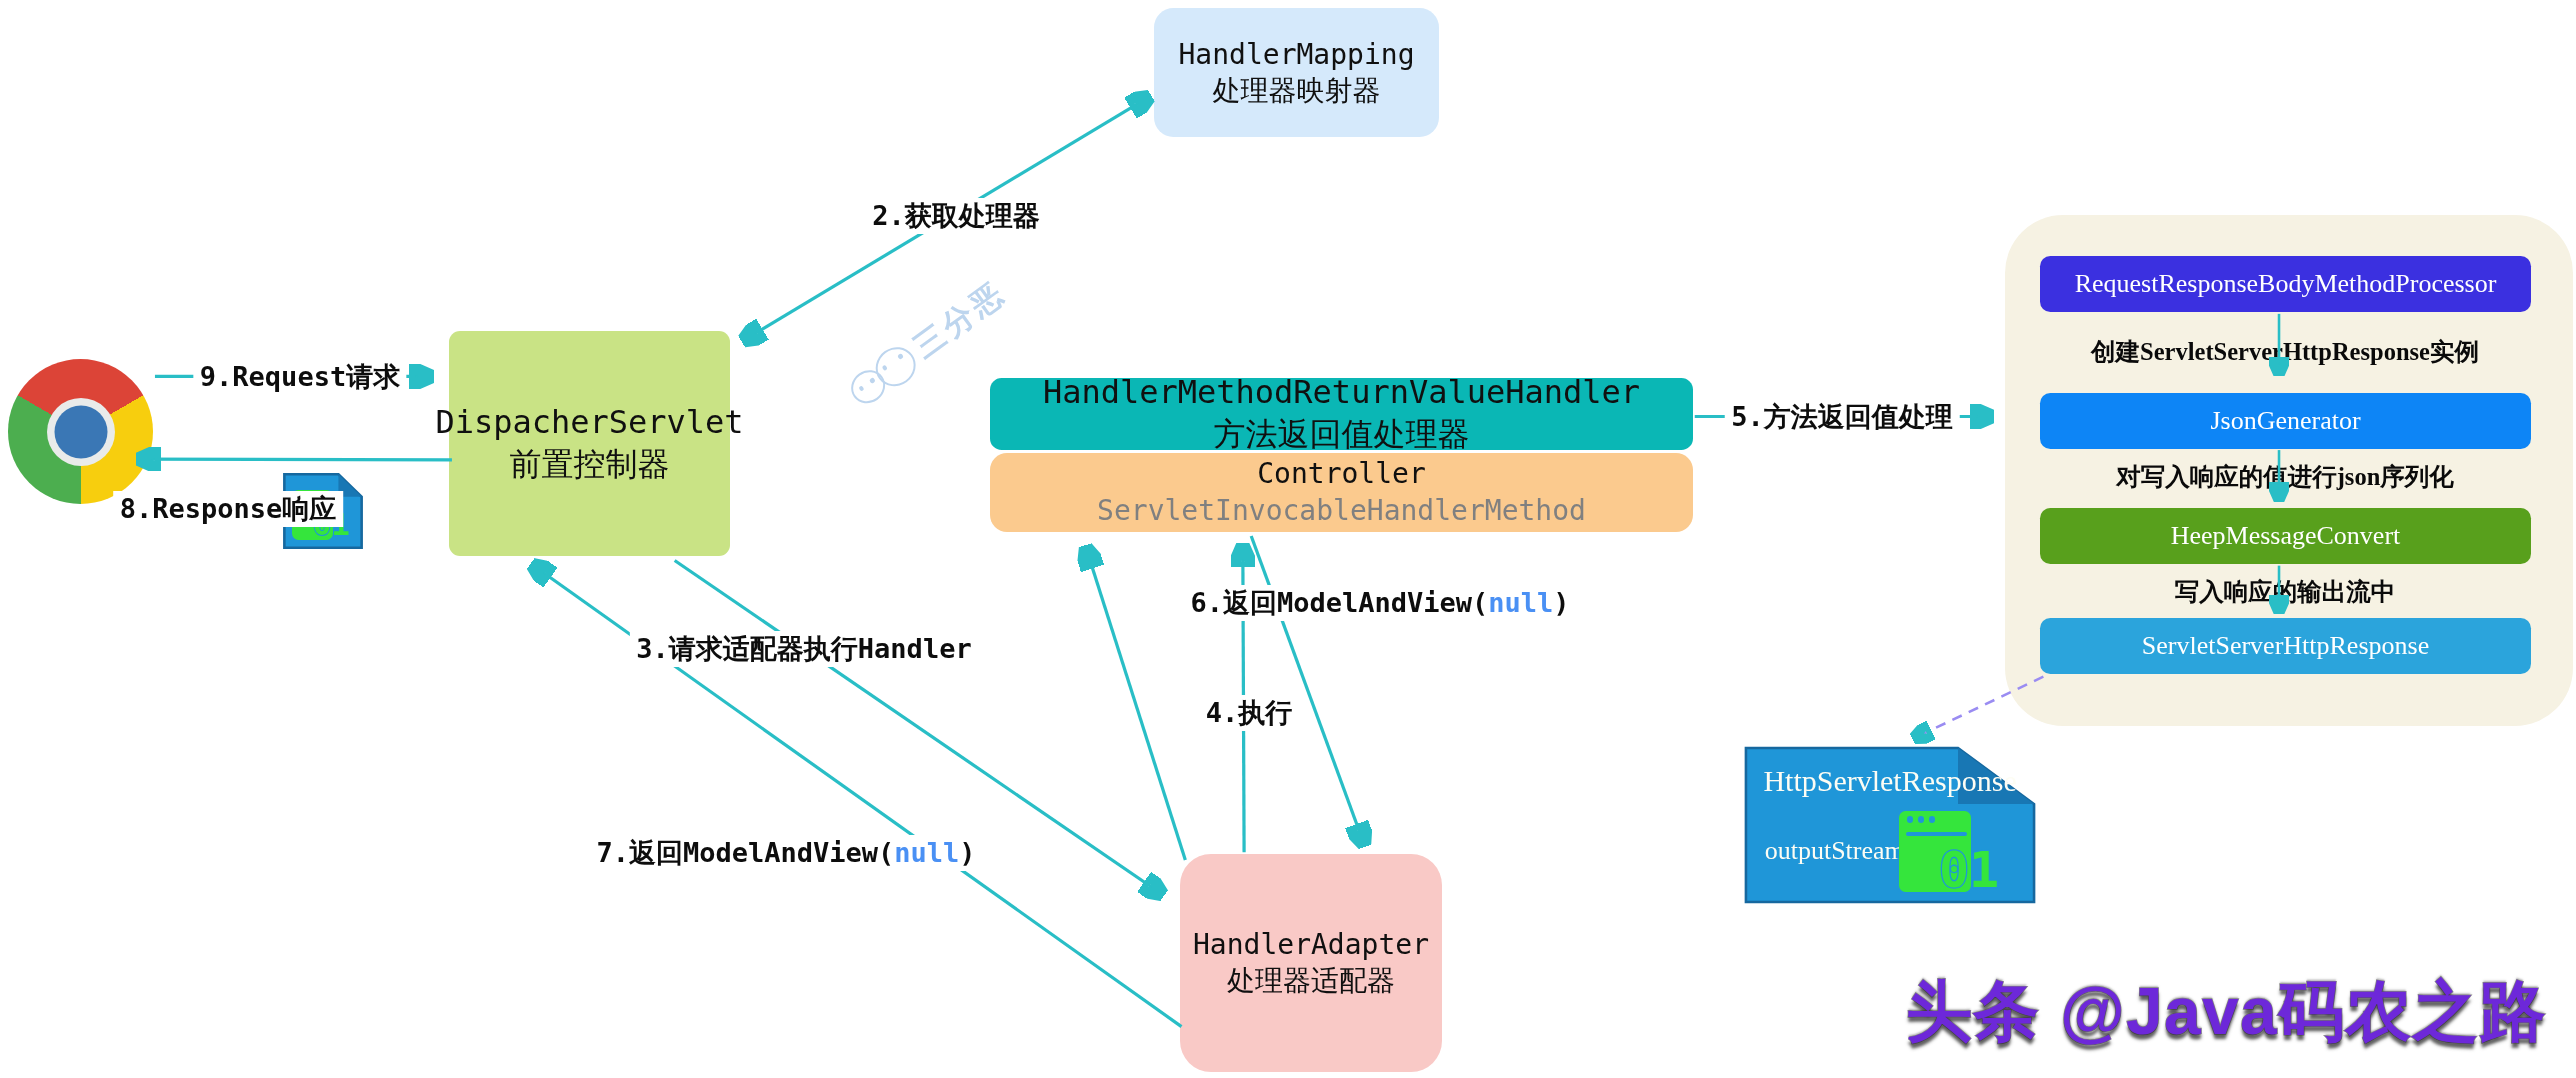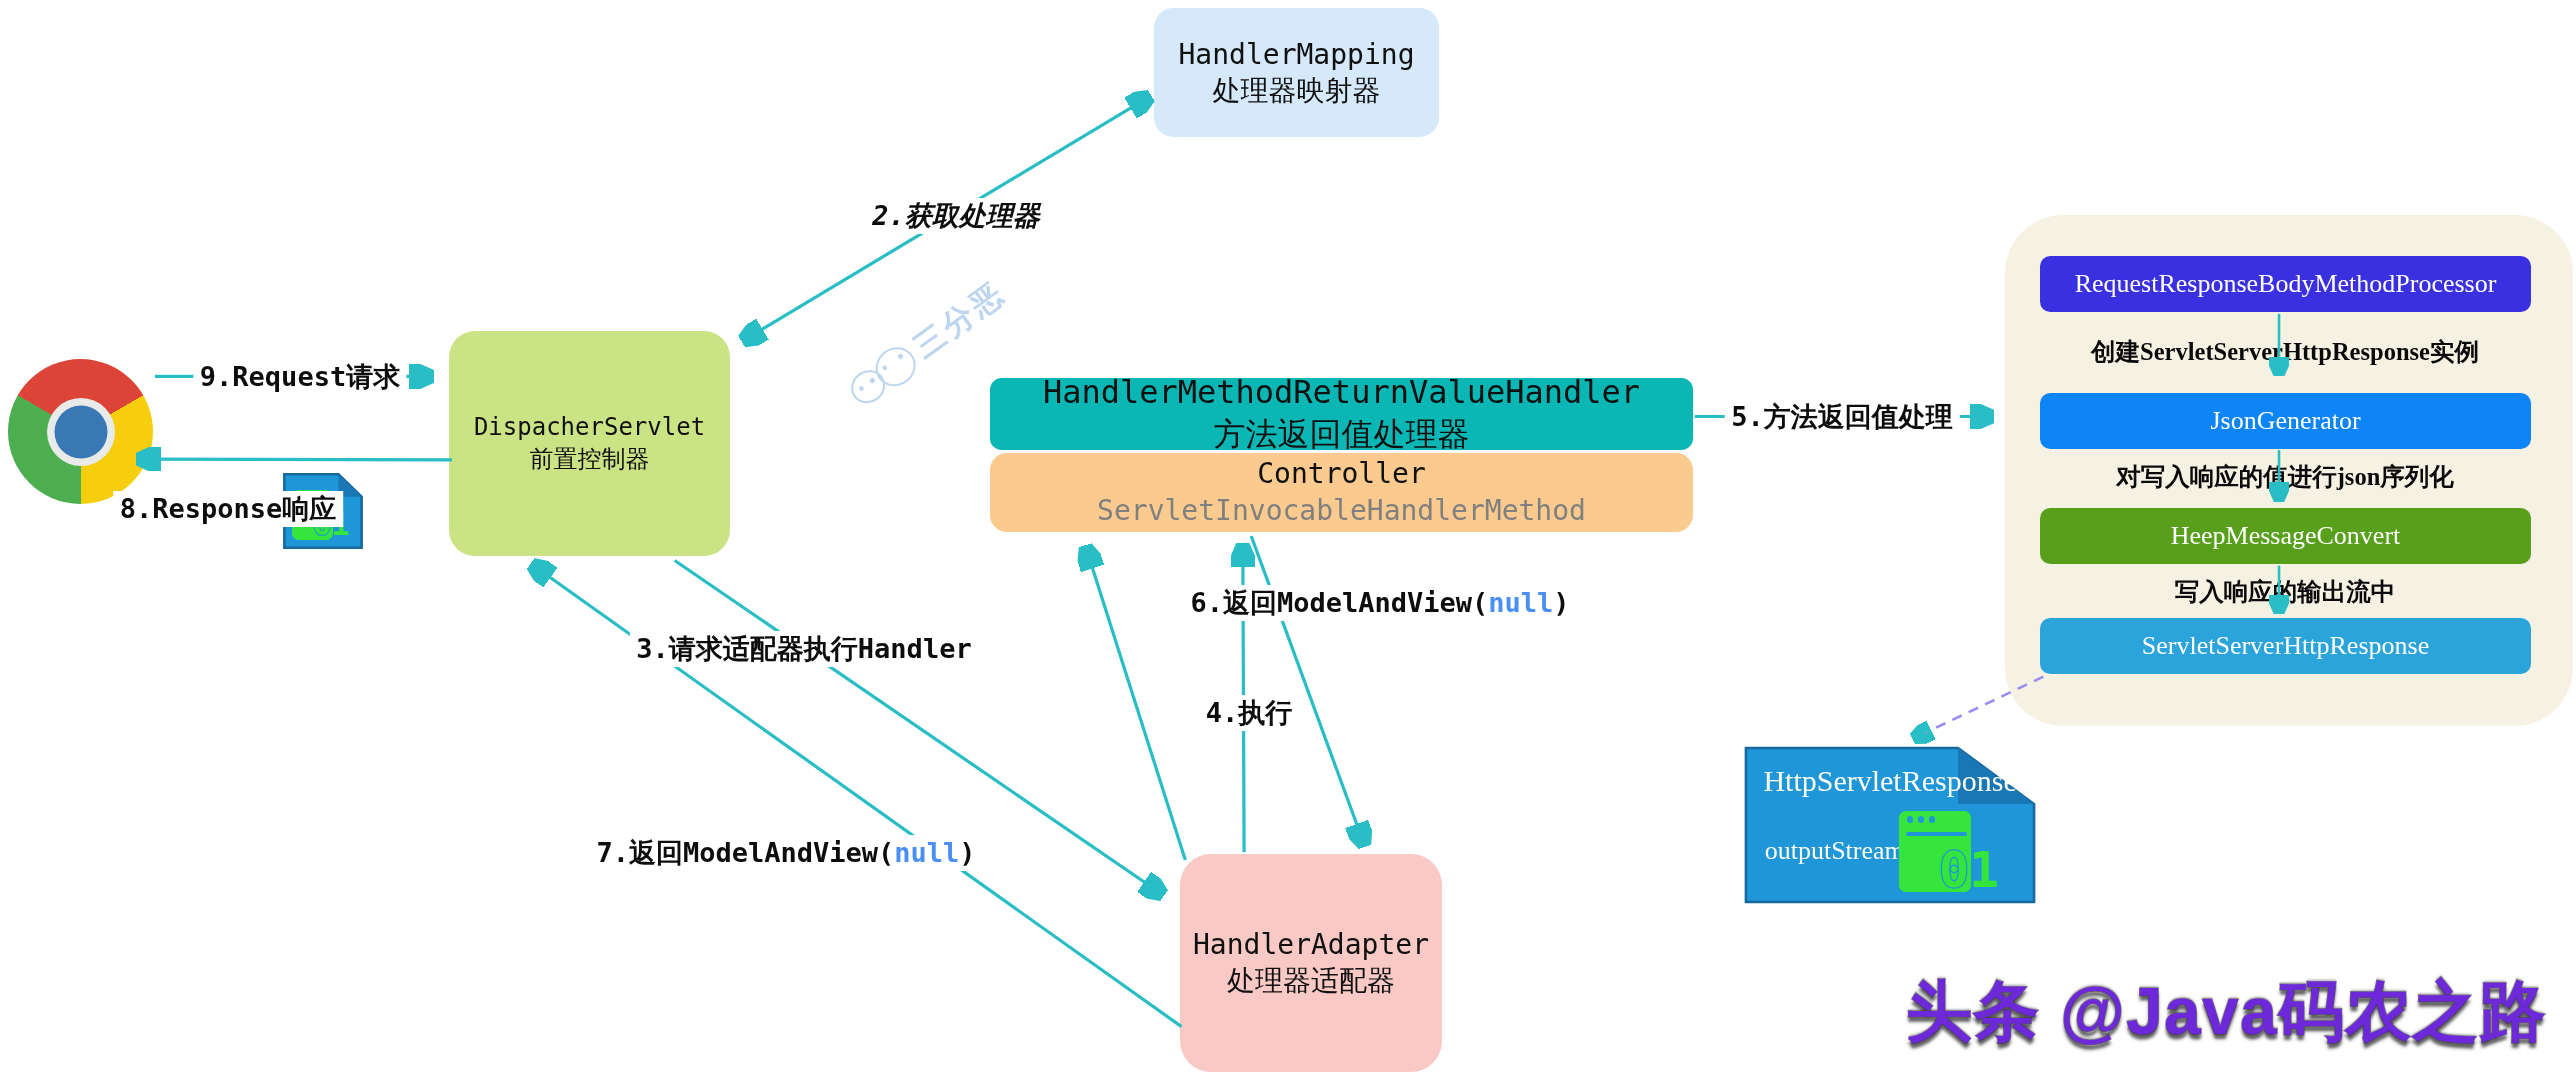--- a/index.html
+++ b/index.html
@@ -10,32 +10,32 @@
   svg.connectors path{stroke:var(--c-arrow);stroke-width:5;fill:none;}
   svg.connectors path.thin{stroke-width:4;}
   svg.connectors path.dashed{stroke:var(--c-dashed_purple);stroke-width:4;stroke-dasharray:16 12;}
   .m-teal{fill:var(--c-arrow);}
   .m-purple{fill:var(--c-dashed_purple);}
   
   .box{position:absolute;display:flex;flex-direction:column;justify-content:center;align-items:center;
        z-index:1;text-align:center;color:#101010;}
   .box .l1,.box .l2{white-space:nowrap;line-height:1.3;}
   .box-mapping{left:1154px;top:8.4px;width:285px;height:129px;background:var(--c-mapping_bg);border-radius:19.4px;font-size:28px;}
-  .box-dispatcher{left:449px;top:331px;width:281px;height:225px;background:var(--c-dispatcher_bg);border-radius:26px;font-size:24px;}
+  .box-dispatcher{left:449px;top:331px;width:281px;height:225px;background:var(--c-dispatcher_bg);border-radius:11px;font-size:32px;}
   .box-rvh{left:990px;top:378px;width:703px;height:72px;background:var(--c-return_handler_bg);border-radius:11.6px;font-size:32px;}
   .box-controller{left:990px;top:453px;width:703px;height:79px;background:var(--c-controller_bg);border-radius:17px;font-size:28px;}
   .box-controller .l2{color:var(--c-gray_text);}
   .box-adapter{left:1180px;top:854px;width:262px;height:218px;background:var(--c-adapter_bg);border-radius:31px;font-size:28px;}
   
   .step{position:absolute;z-index:3;background:#fff;padding:0 6.5px;font-size:27px;font-weight:600;
         white-space:nowrap;transform:translateX(-50%);color:#0d0d0d;line-height:36px;height:36px;}
   .step .nul{color:var(--c-null_blue);}
   .step1{left:300px;top:359px;}
   .step8{left:228px;top:443px;margin-top:48px;}
-  .step2{left:956px;top:198px;font-style:italic;}
+  .step2{left:956px;top:198px;}
   .step3{left:804px;top:631px;}
   .step7{left:786px;top:835px;}
   .step6{left:1380px;top:585px;}
   .step4{left:1249px;top:695px;}
   .step5{left:1842px;top:399px;}
   
   .chrome{position:absolute;left:8.4px;top:359px;width:145px;height:145px;border-radius:50%;z-index:1;
     background:conic-gradient(var(--c-chrome_red) 0 60deg,var(--c-chrome_yellow) 60deg 180deg,var(--c-chrome_green) 180deg 300deg,var(--c-chrome_red) 300deg 360deg);}
   .chrome .ring{position:absolute;left:50%;top:50%;width:68px;height:68px;border-radius:50%;
     background:#e9ebea;transform:translate(-50%,-50%);}

